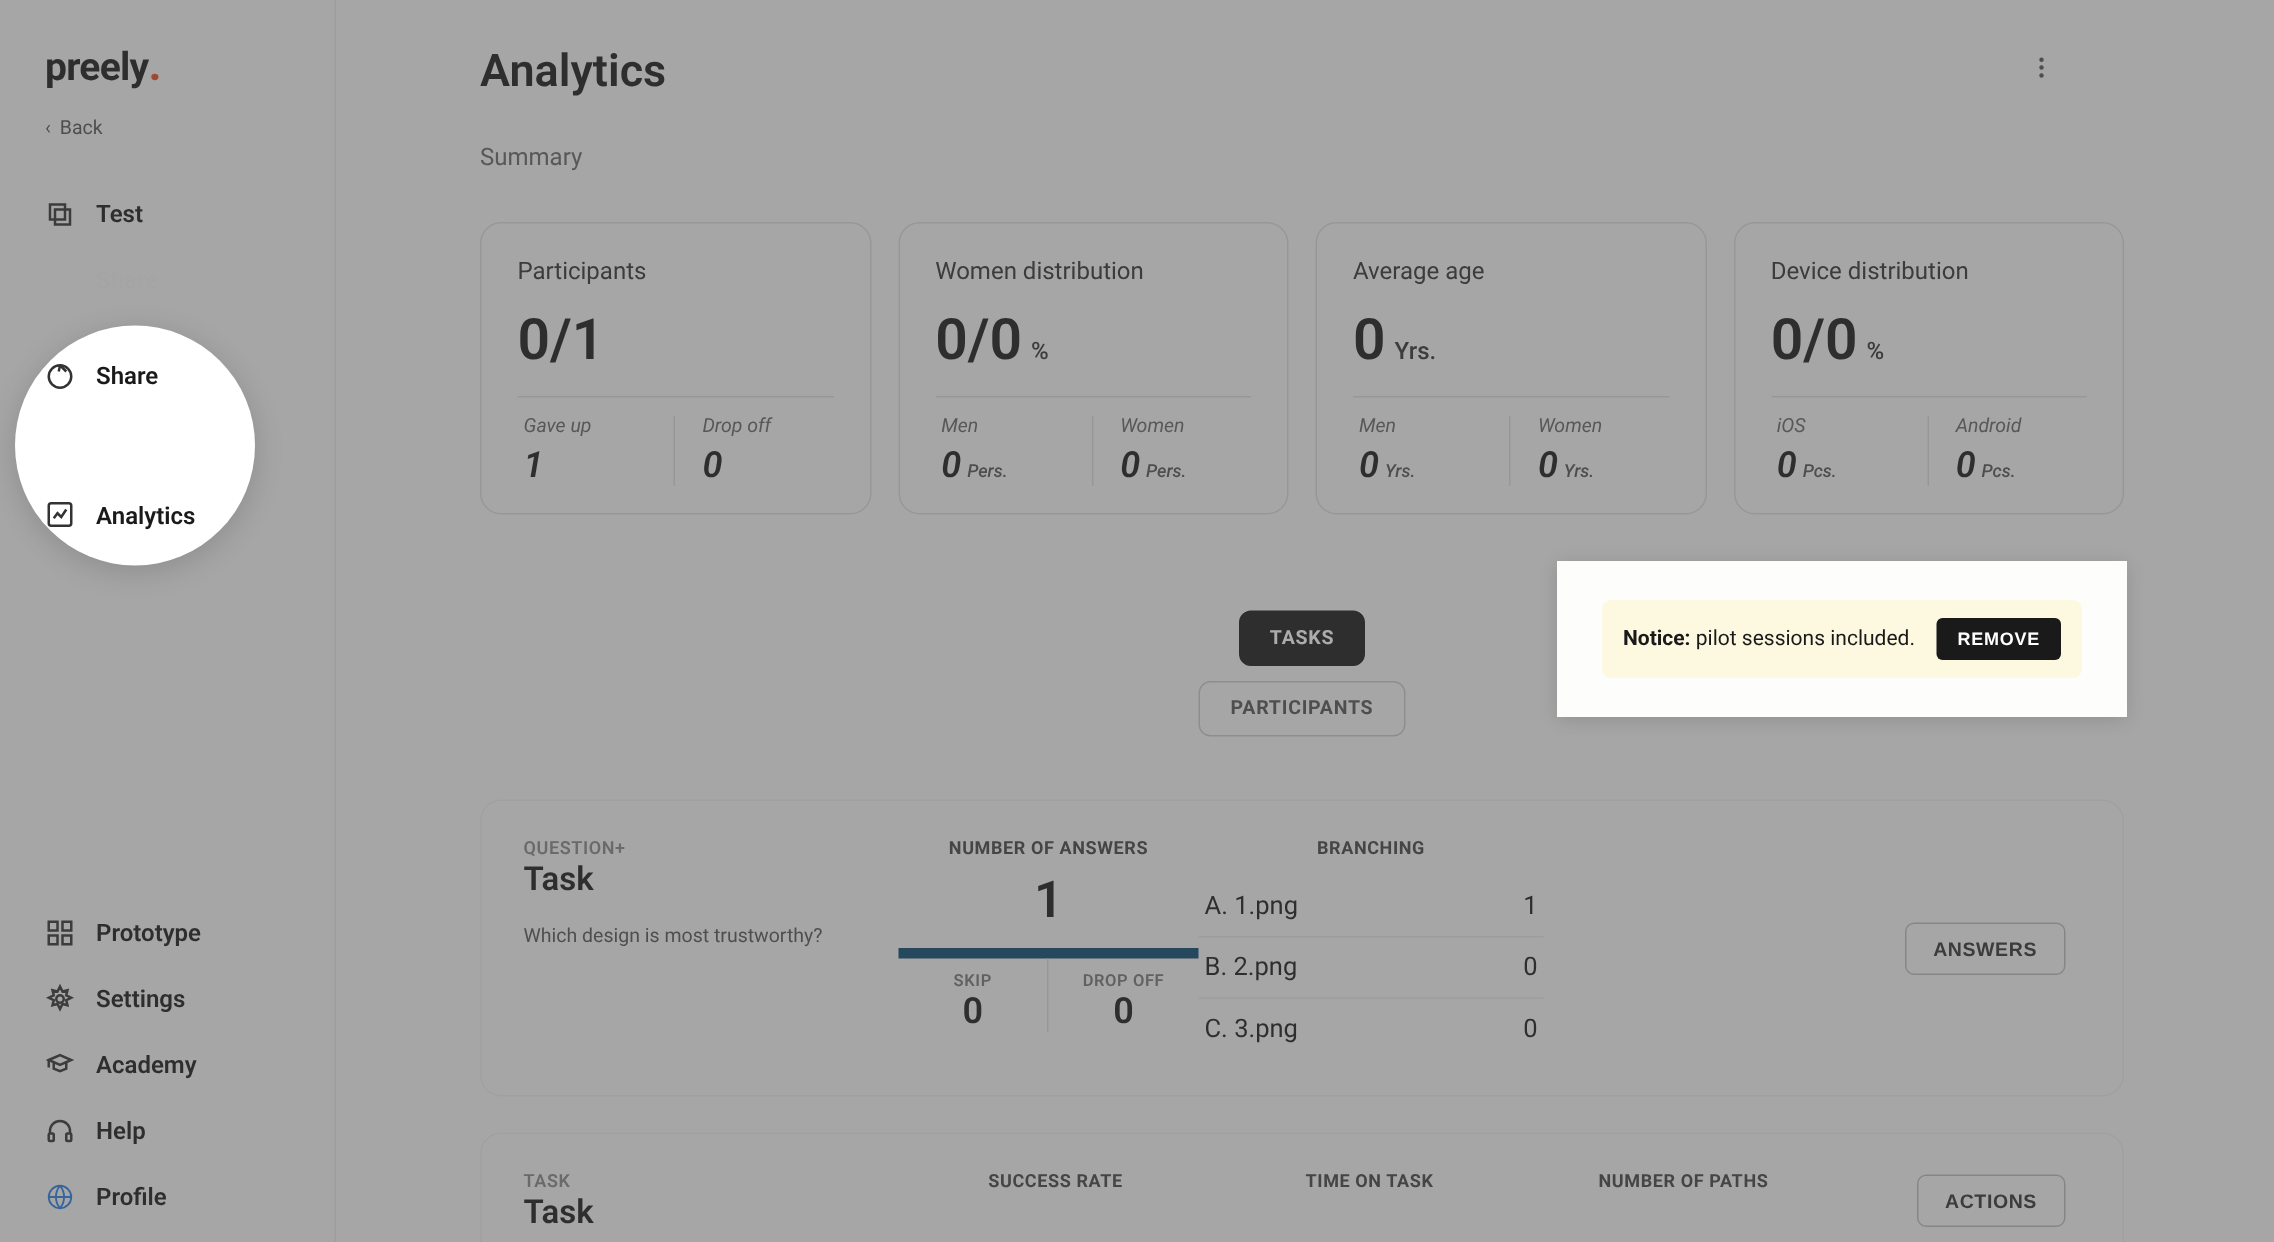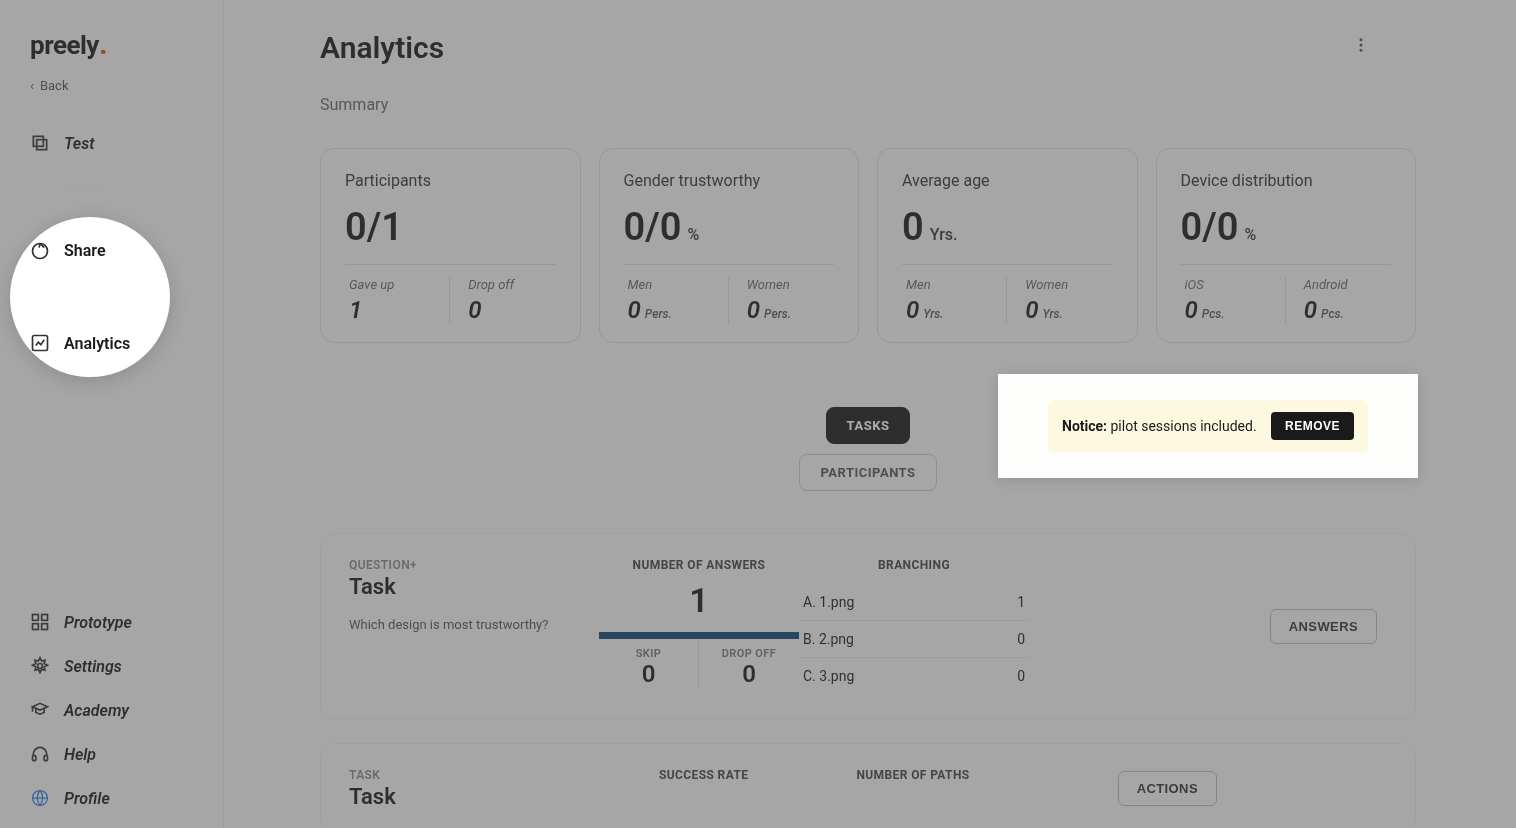--- a/index.html
+++ b/index.html
@@ -44,27 +44,26 @@
     display: flex;
     align-items: center;
     gap: 6px;
     margin-bottom: 40px;
     cursor: pointer;
   }
   .nav-group { display: flex; flex-direction: column; gap: 24px; }
   .nav-spacer { flex: 1; }
   .nav-item {
     display: flex;
-    align-items: flex-end;
+    align-items: flex-start;
     gap: 14px;
     font-size: 16px;
     font-weight: 600;
     color: #1a1a1a;
     cursor: pointer;
-    font-style: italic;
   }
   .nav-item .icon { width: 20px; height: 20px; display:inline-flex; align-items:center; justify-content:center; }
   .nav-item .icon svg { width: 20px; height: 20px; }
 
   
   .highlight-circle {
     position: absolute;
     left: 10px;
     top: 217px;
     width: 160px;
@@ -161,21 +160,21 @@
     background: #f5f5f5;
     color: #555;
   }
   .tab.active { background: #1a1a1a; color: #fff; border-color:#1a1a1a; }
 
   
   .notice-panel {
     position: absolute;
     right: 98px;
     top: 374px;
-    width: 420px;
+    width: 380px;
     height: 104px;
     background: #fdfdfb;
     z-index: 60;
     display:flex; align-items:center; justify-content:center;
     box-shadow: 0 2px 12px rgba(0,0,0,0.12);
   }
   .notice-inner {
     width: 320px;
     background: #fdf9e0;
     border-radius: 6px;
@@ -211,21 +210,21 @@
   .tp-left .kind { font-size: 12px; color:#888; font-weight:600; letter-spacing:0.4px; text-transform:uppercase; }
   .tp-left .ttl { font-size: 22px; font-weight: 600; margin-top:2px; }
   .tp-left .q { font-size: 13px; color:#555; margin-top: 18px; }
   .tp-col .hdr { font-size: 12px; font-weight:700; letter-spacing:0.4px; text-align:center; color:#444; }
   .tp-big { font-size: 34px; font-weight:600; text-align:center; margin-top:8px; }
   .tp-subrow { display:grid; grid-template-columns:1fr 1fr; border-top:7px solid #0c4a6e; margin-top:12px; }
   .tp-subrow > div { text-align:center; padding-top:8px; }
   .tp-subrow > div:first-child { border-right:1px solid #d9d9d9; }
   .tp-sublabel { font-size:11px; color:#777; font-weight:600; letter-spacing:0.4px; }
   .tp-subval { font-size:24px; font-weight:600; }
-  .branch-row { display:flex; justify-content:space-between; font-size:14px; padding:10px 4px; border-bottom:1px solid #e3e3e3; }
+  .branch-row { display:flex; justify-content:space-between; font-size:17px; padding:10px 4px; border-bottom:1px solid #e3e3e3; }
   .actions-col { display:flex; align-items:center; justify-content:flex-end; padding-right:10px;}
   .outline-btn {
     border: 1px solid #bbb;
     background: transparent;
     border-radius: 6px;
     padding: 9px 18px;
     font-size: 13px;
     font-weight:700;
     letter-spacing:0.4px;
     cursor:pointer;
@@ -344,21 +343,21 @@
         <div style="padding-left:18px">
           <div class="sub-label">Drop off</div>
           <div class="sub-val">
               <span>0</span>
             </div>
         </div>
       </div>
     </div>
 
     <div class="card">
-      <div class="card-title">Gender trustworthy</div>
+      <div class="card-title">Women distribution</div>
       <div class="card-big">
           <span>0/0</span>
           <span class="unit">%</span>
         </div>
       <div class="card-sub">
         <div>
           <div class="sub-label">Men</div>
           <div class="sub-val">
               <span>0</span>
               <span class="u">Pers.</span>
@@ -472,20 +471,23 @@
 
   <div class="task-panel second">
     <div class="tp-left">
       <div class="kind">TASK</div>
       <div class="ttl">Task</div>
     </div>
     <div class="tp-col">
       <div class="hdr">SUCCESS RATE</div>
     </div>
     <div class="tp-col">
+      <div class="hdr">TIME ON TASK</div>
+    </div>
+    <div class="tp-col">
       <div class="hdr">NUMBER OF PATHS</div>
     </div>
     <div class="actions-col">
       <button class="outline-btn">ACTIONS</button>
     </div>
   </div>
 </main>
 
 <div class="overlay-dim"></div>
 

